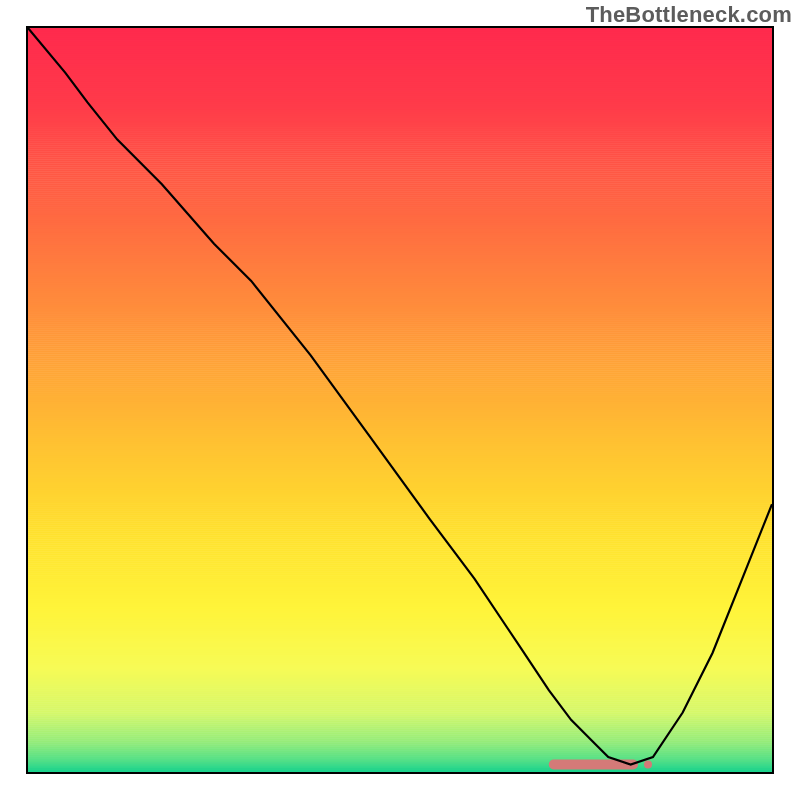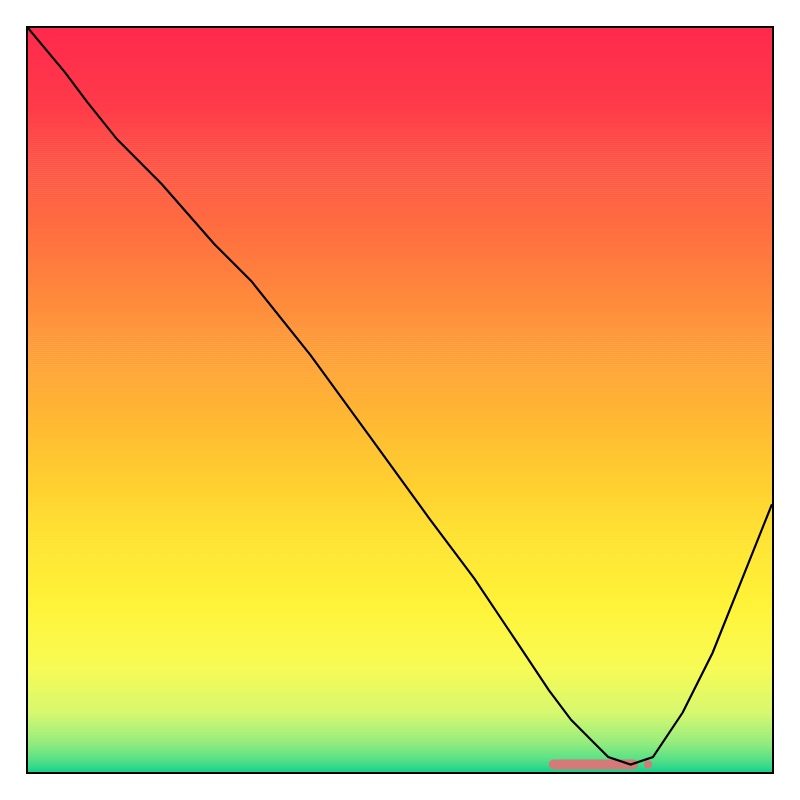--- a/index.html
+++ b/index.html
@@ -41,20 +41,21 @@
     top: 0;
     width: 100%;
     height: 100%;
     display: block;
   }
 </style>
 </head>
 <body>
 <div class="wrap">
 
+  <div class="watermark">TheBottleneck.com</div>
 
   <div class="plot-frame">
     <svg class="plot" viewBox="0 0 748 748" preserveAspectRatio="none">
       <defs>
         
       </defs>
       <g id="bg-rows">
           <rect x="0" y="0" width="748" height="2.5" fill="rgb(255,42,77)"></rect>
           <rect x="0" y="2" width="748" height="2.5" fill="rgb(255,42,77)"></rect>
           <rect x="0" y="4" width="748" height="2.5" fill="rgb(255,43,77)"></rect>

